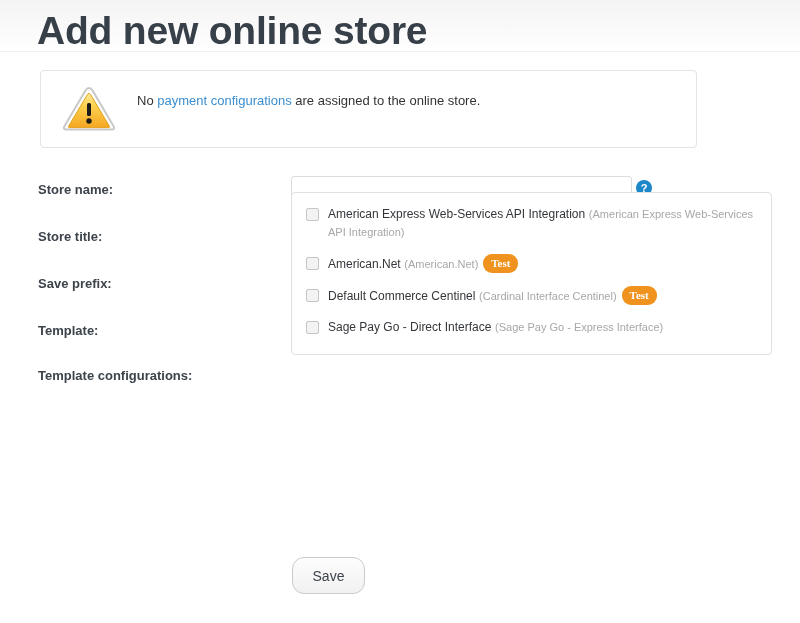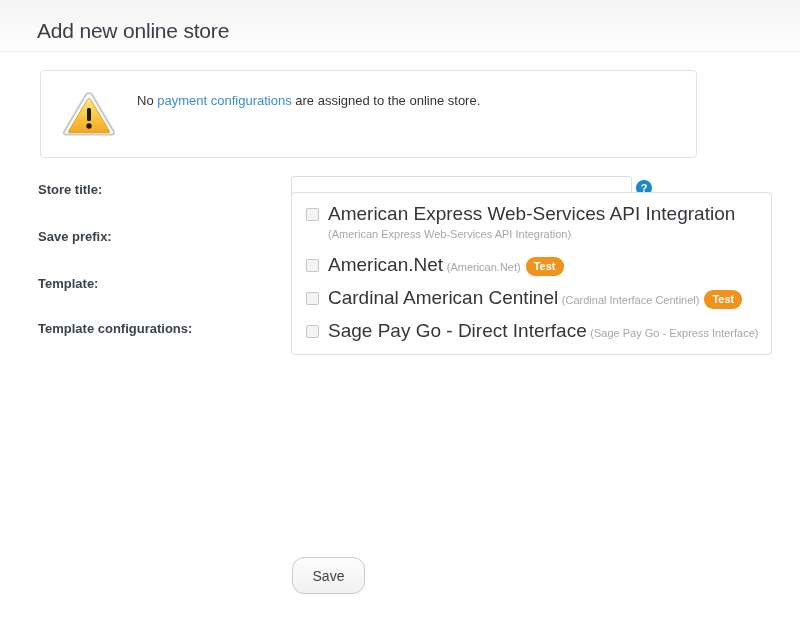--- a/index.html
+++ b/index.html
@@ -30,34 +30,34 @@
     position: relative;
     z-index: 1;
     width: 800px;
     height: 623px;
     padding: 0;
   }
 
   .page-title {
     margin: 0;
     padding: 13px 0 0 37px;
-    font-size: 21px;
+    font-size: 39px;
     line-height: 36px;
-    font-weight: normal;
+    font-weight: bold;
     color: #373f48;
     letter-spacing: -0.2px;
   }
 
   
   .alert-box {
     position: absolute;
     left: 40px;
     top: 70px;
     width: 657px;
-    height: 88px;
+    height: 78px;
     background: #ffffff;
     border: 1px solid #e3e3e3;
     border-radius: 4px;
     display: flex;
     align-items: center;
   }
   .alert-icon-wrap {
     width: 96px;
     display: flex;
     align-items: center;
@@ -179,38 +179,39 @@
     flex: 0 0 auto;
     width: 13px; height: 13px;
     margin: 3px 9px 0 0;
     border: 1px solid #c6c6c6;
     border-radius: 2px;
     background: #f3f3f3;
     cursor: pointer;
   }
   .pay-body { flex: 1 1 auto; }
   .pay-name {
-    font-size: 19px;
+    font-size: 12px;
     color: #33363a;
   }
   .pay-code {
     font-size: 11px;
     color: #a7a7a7;
   }
   .badge-test {
     display: inline-block;
     background: #f0931e;
     color: #ffffff;
     font-size: 11px;
     font-weight: bold;
     line-height: 14px;
     padding: 2px 8px 3px;
     border-radius: 9px;
     margin-left: 5px;
     vertical-align: 1px;
+    font-family: Liberation Serif, serif;
   }
 
   
   .save-button {
     position: absolute;
     left: 292px;
     top: 557px;
     width: 73px;
     height: 37px;
     border: 1px solid #cbcbcb;
@@ -249,20 +250,30 @@
         </svg>
       </span>
     </div>
     <div class="alert-text">
       <span>No </span><a href="#">payment configurations</a><span> are assigned to the online store.</span>
     </div>
   </div>
 
   <div class="form">
 
+    <div class="form-row">
+      <label class="field-label">Store name:</label>
+      <input class="text-input" type="text" value="" style="">
+      <span class="help-icon">
+        <svg width="16" height="16" viewBox="0 0 16 16" xmlns="http://www.w3.org/2000/svg">
+          <circle cx="8" cy="8" r="8" fill="#1c87c9"></circle>
+          <text x="8" y="12" font-family="Liberation Sans, sans-serif" font-size="11" font-weight="bold" fill="#ffffff" text-anchor="middle">?</text>
+        </svg>
+      </span>
+    </div>
 
     <div class="form-row">
       <label class="field-label">Store title:</label>
       <input class="text-input" type="text" value="" style="">
       <span class="help-icon">
         <svg width="16" height="16" viewBox="0 0 16 16" xmlns="http://www.w3.org/2000/svg">
           <circle cx="8" cy="8" r="8" fill="#1c87c9"></circle>
           <text x="8" y="12" font-family="Liberation Sans, sans-serif" font-size="11" font-weight="bold" fill="#ffffff" text-anchor="middle">?</text>
         </svg>
       </span>
@@ -313,21 +324,21 @@
       <span class="pay-checkbox"></span>
       <span class="pay-body">
         <span class="pay-name">American.Net</span>
         <span class="pay-code">(American.Net)</span><span class="badge-test">Test</span>
       </span>
     </div>
 
     <div class="payment-item">
       <span class="pay-checkbox"></span>
       <span class="pay-body">
-        <span class="pay-name">Cardinal American Centinel</span>
+        <span class="pay-name">Default Commerce Centinel</span>
         <span class="pay-code">(Cardinal Interface Centinel)</span><span class="badge-test">Test</span>
       </span>
     </div>
 
     <div class="payment-item">
       <span class="pay-checkbox"></span>
       <span class="pay-body">
         <span class="pay-name">Sage Pay Go - Direct Interface</span>
         <span class="pay-code">(Sage Pay Go - Express Interface)</span>
       </span>

